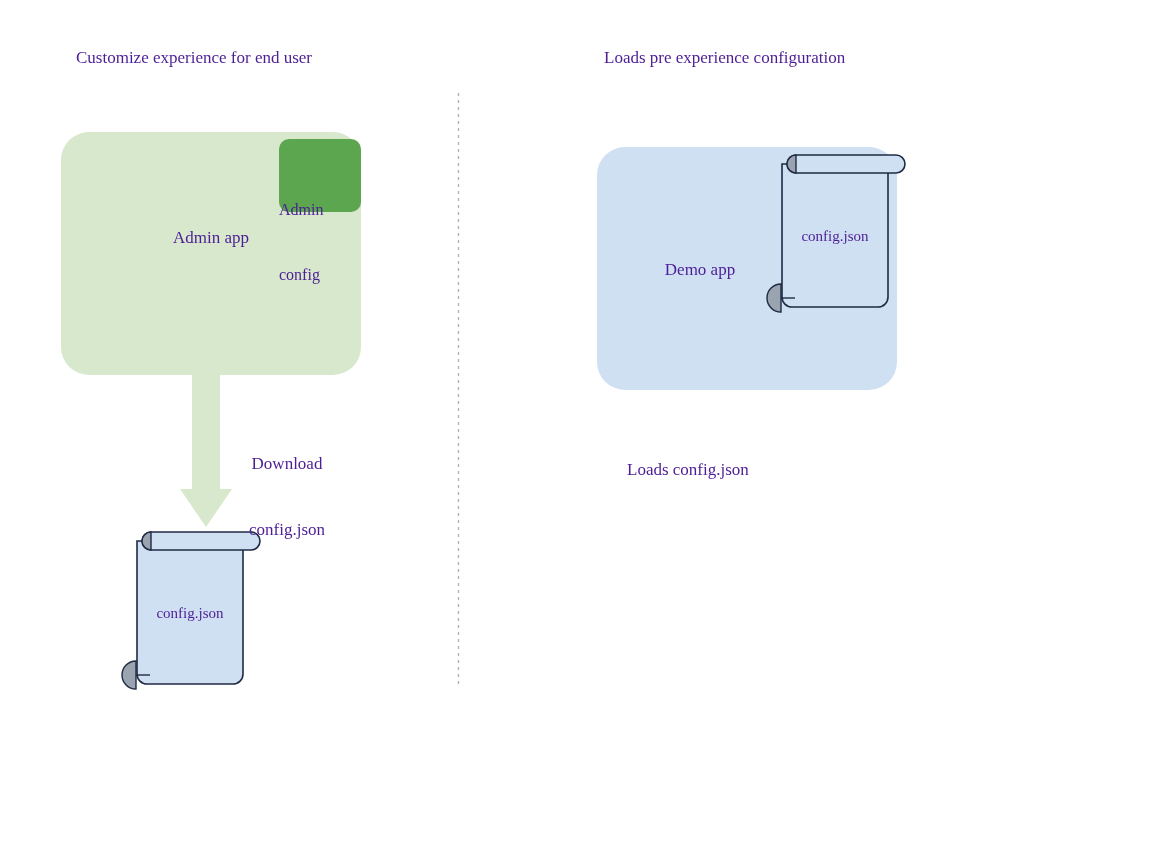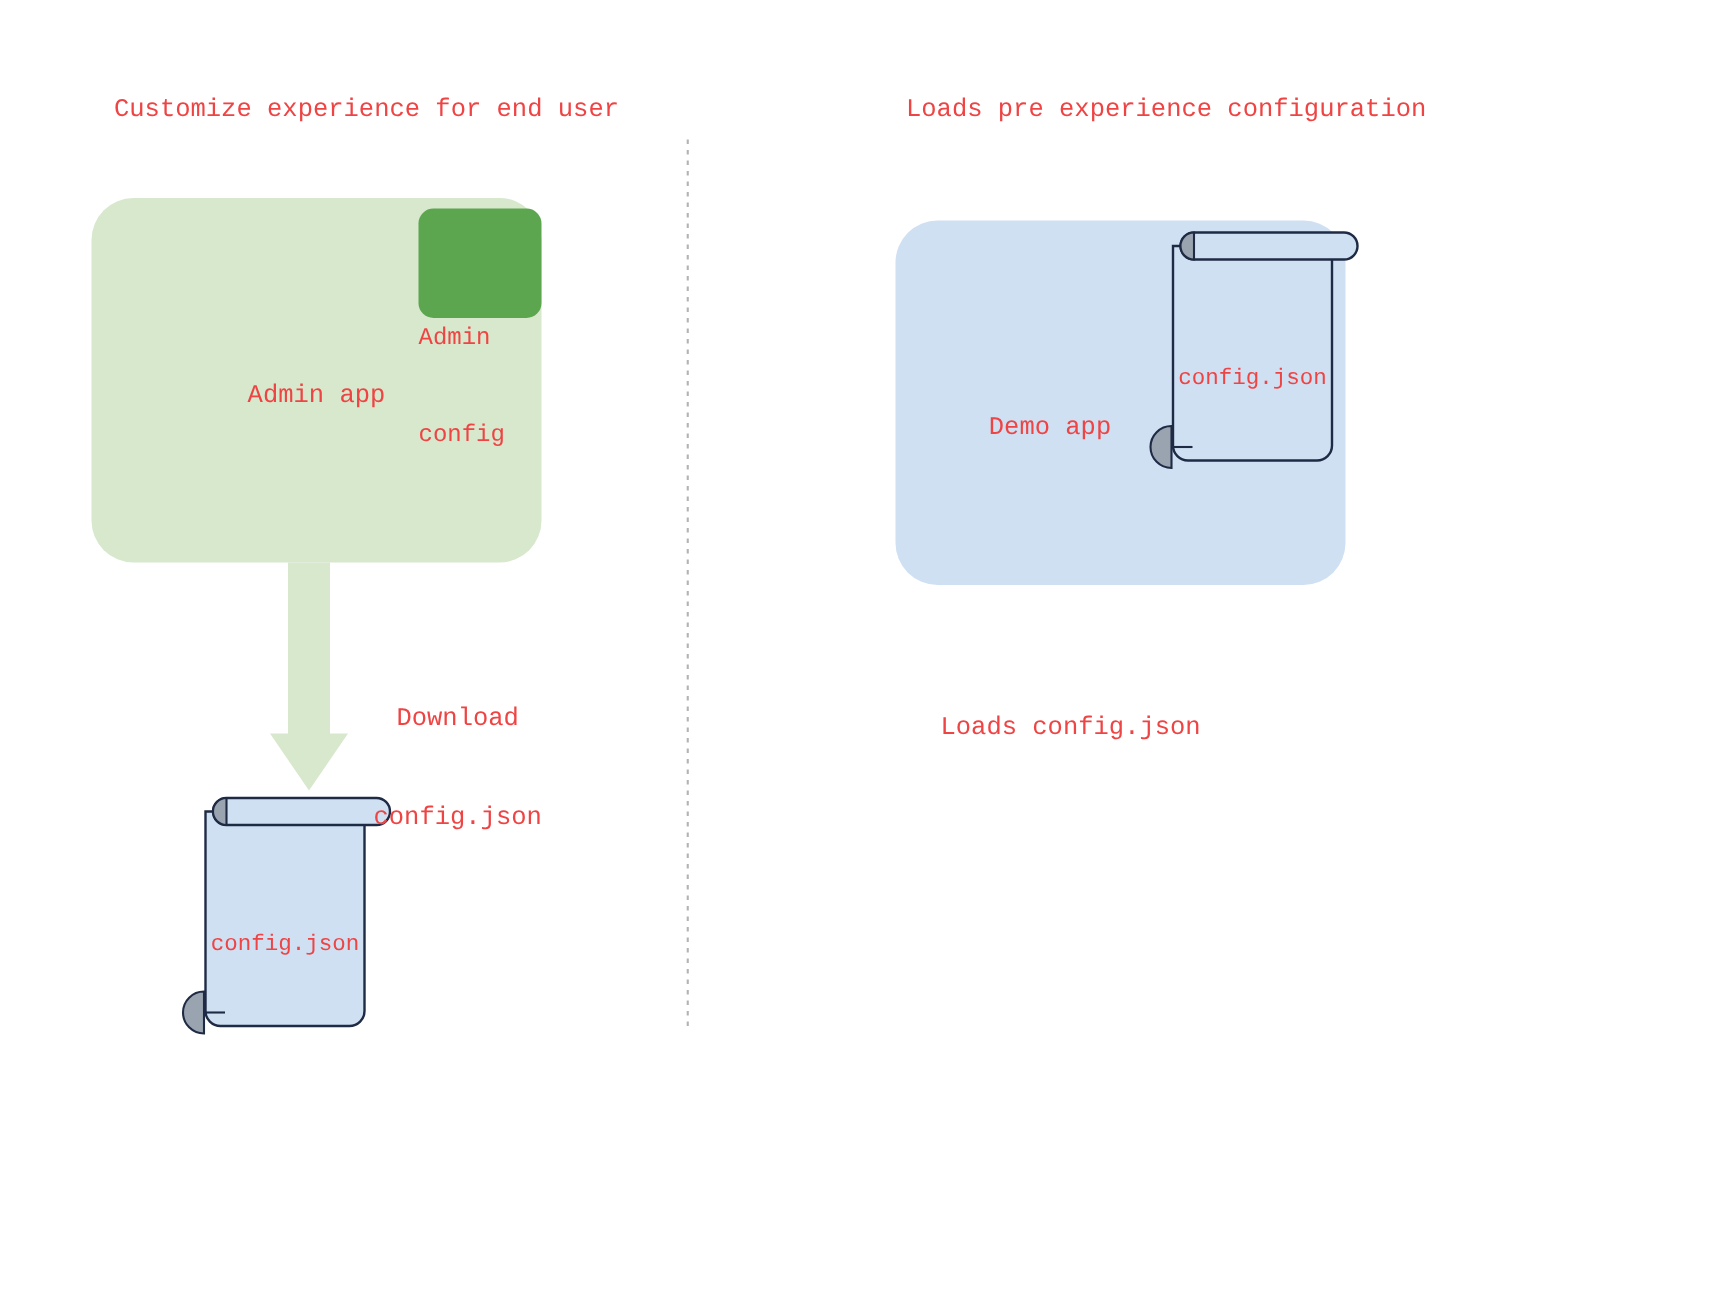--- a/index.html
+++ b/index.html
@@ -18,25 +18,24 @@
   }
   #canvas {
     position: absolute;
     left: 0;
     top: 0;
     width: 1152px;
     height: 864px;
   }
   .diagram-label {
     position: absolute;
-    font-family: Liberation Mono, monospace;
-    color: #ef4444;
+    font-family: Liberation Serif, serif;
+    color: #4c1d95;
     white-space: pre;
     line-height: 1.15;
-    margin-top: 16px;
   }
   .title-label {
     font-size: 17px;
   }
   .shape-label {
     font-size: 17px;
     text-align: center;
   }
   .badge-label {
     font-size: 16px;
@@ -89,21 +88,21 @@
     <path d="M 781 284 A 14 14 0 1 0 781 312 L 781 298 Z" fill="#9aa4b0" stroke="#1f2a44" stroke-width="1.4"></path>
     <line x1="781" y1="298" x2="795" y2="298" stroke="#1f2a44" stroke-width="1.4"></line>
   </g>
 
 </svg>
 
 <div class="diagram-label title-label" style="left:76px; top:48px;">Customize experience for end user</div>
 
 <div class="diagram-label title-label" style="left:604px; top:48px;">Loads pre experience configuration</div>
 
-<div class="diagram-label shape-label" style="left:61px; top:239px; width:300px;">Admin app</div>
+<div class="diagram-label shape-label" style="left:61px; top:228px; width:300px;">Admin app</div>
 
 <div class="diagram-label badge-label" style="left:279px; top:156px; width:82px;">
   <div>Admin</div>
   <div>config</div>
 </div>
 
 <div class="diagram-label edge-label" style="left:249px; top:409px;text-align:center;">
   <div>Download</div>
   <div>config.json</div>
 </div>

